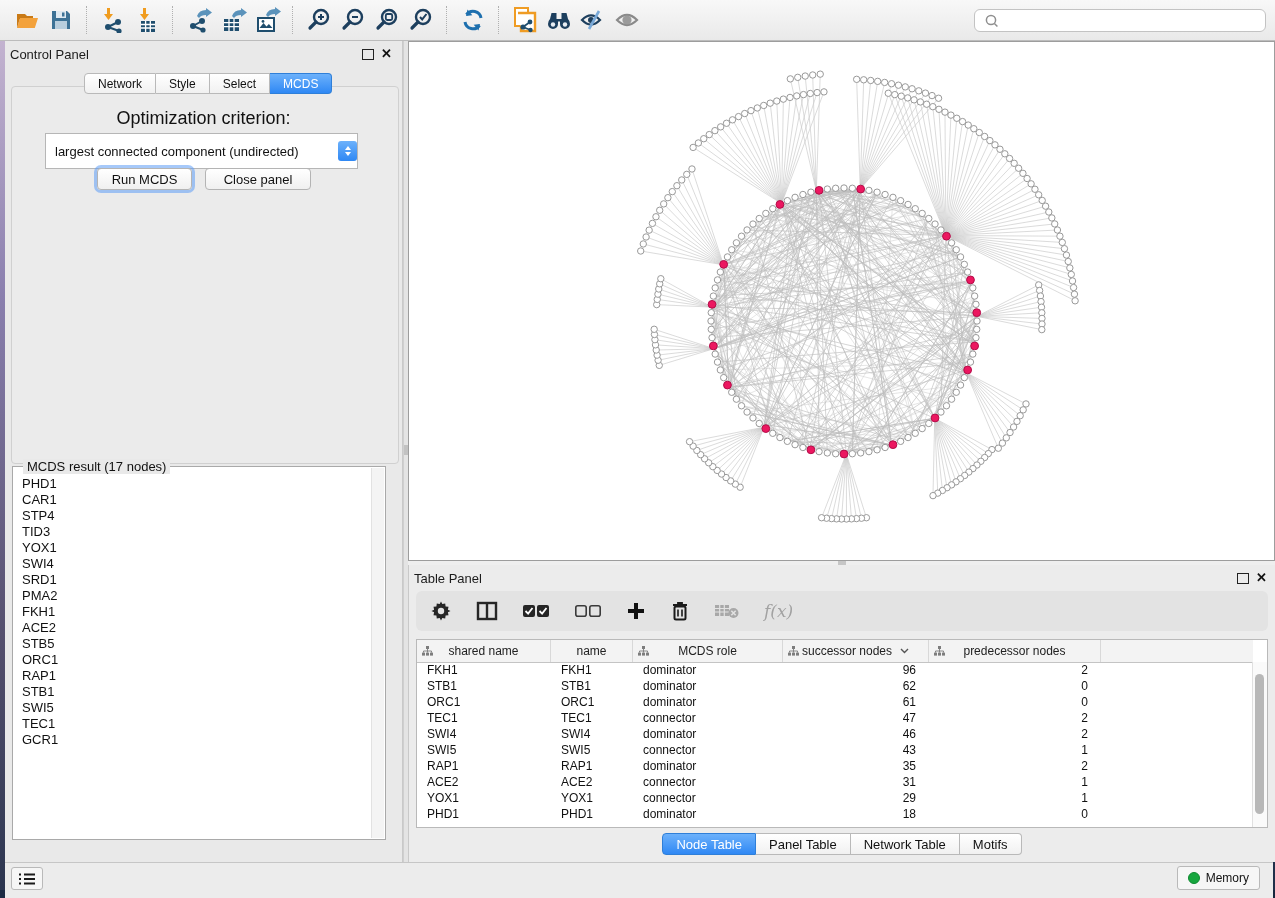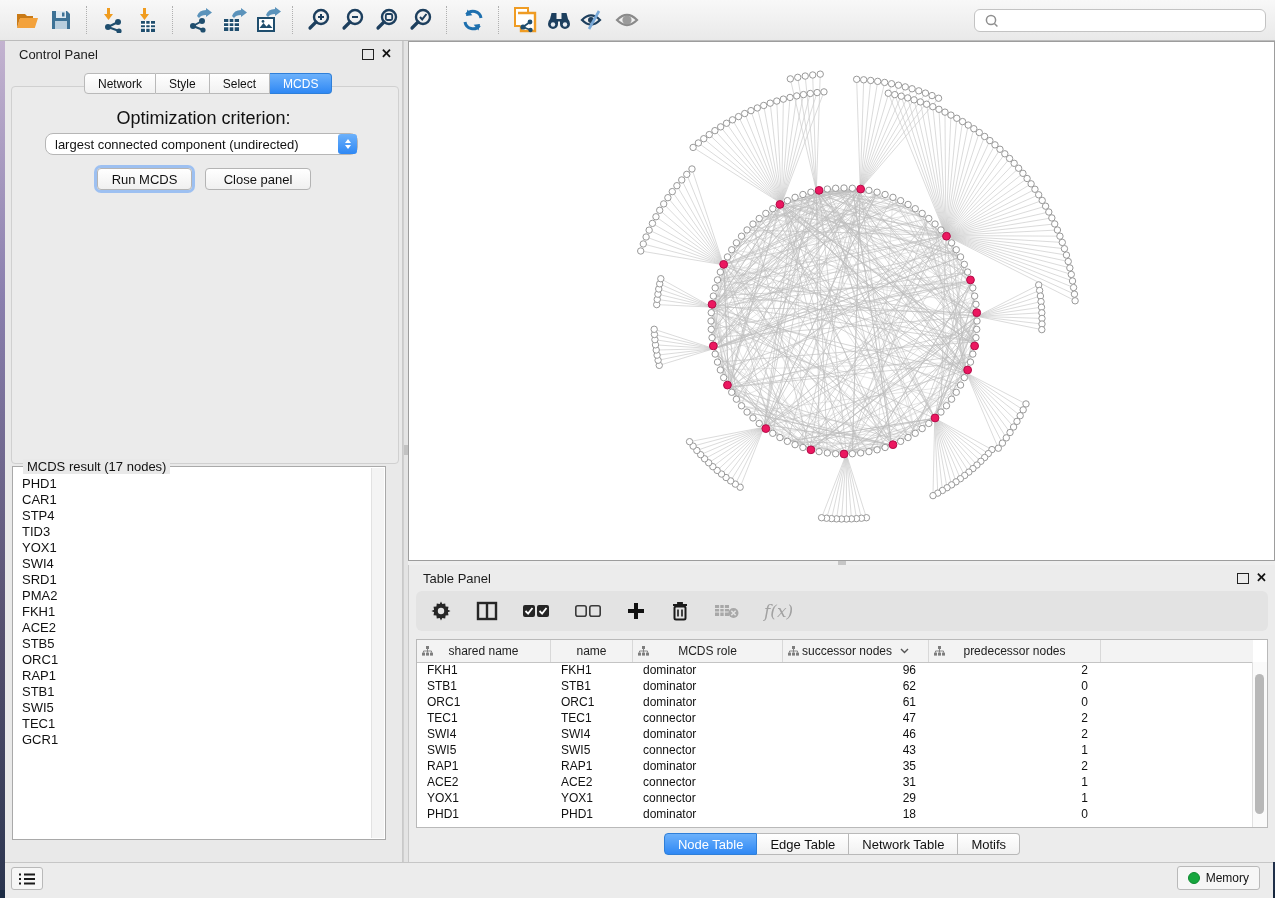--- a/index.html
+++ b/index.html
@@ -23,36 +23,36 @@
   #search-input{border:none;outline:none;flex:1;height:19px;font-size:12px;background:transparent;}
 
   
   #left-strip{left:0;top:41px;width:5px;height:849px;}
   #right-strip{left:1273px;top:41px;width:2px;height:849px;}
   #bottom-strip{left:0;top:890px;width:1275px;height:8px;}
 
   
   #control-panel{left:5px;top:41px;width:398px;height:821px;background:#e9e9e9;box-sizing:border-box;border-right:1px solid #c9c9c9;}
   .panel-title-row{position:absolute;left:0;top:0;right:0;height:26px;}
-  .panel-title{position:absolute;left:14px;top:6px;font-size:13px;color:#1c1c1c;}
+  .panel-title{position:absolute;left:5px;top:6px;font-size:13px;color:#1c1c1c;}
   .float-icon{position:absolute;width:10px;height:9px;border:1.5px solid #222;top:8px;}
   .close-icon{position:absolute;top:5px;font-size:13px;font-weight:700;color:#111;line-height:15px;}
   #cp-float{left:357px;} #cp-close{left:376px;}
 
   .tab-strip{position:absolute;display:flex;}
   .seg-tab{height:21px;line-height:21px;padding:0 13px;font-size:12px;color:#111;
     background:linear-gradient(#ffffff,#f1f1f1);border:1px solid #b9b9b9;border-left:none;box-sizing:border-box;}
   .seg-tab:first-child{border-left:1px solid #b9b9b9;border-radius:4px 0 0 4px;}
   .seg-tab:last-child{border-radius:0 4px 4px 0;}
   .seg-tab.selected{background:linear-gradient(#6cb1fb,#2f88f4);color:#fff;border-color:#2f7fd8;}
   #cp-tabs{left:79px;top:32px;}
 
   #cp-inner{position:absolute;left:6px;top:45px;width:386px;height:376px;background:#ebebeb;border:1px solid #d0d0d0;border-radius:4px;}
   #opt-label{position:absolute;left:0;right:0;top:67px;text-align:center;font-size:18px;color:#111;}
-  #opt-select{position:absolute;left:40px;top:92px;width:313px;height:22px;background:#fff;border:1px solid #b6b6b6;border-radius:8px;box-sizing:border-box;display:flex;align-items:center;}
+  #opt-select{position:absolute;left:40px;top:92px;width:313px;height:36px;background:#fff;border:1px solid #b6b6b6;border-radius:0;box-sizing:border-box;display:flex;align-items:center;}
   #opt-select .sel-text{flex:1;font-size:13px;color:#111;padding-left:9px;white-space:nowrap;overflow:hidden;}
   .sel-stepper{width:19px;height:20px;margin-right:0px;border-radius:3px;background:linear-gradient(#6cb1fb,#2f88f4);display:flex;flex-direction:column;align-items:center;justify-content:center;gap:2px;}
   .sel-stepper .up{width:0;height:0;border-left:3.5px solid transparent;border-right:3.5px solid transparent;border-bottom:4px solid #fff;}
   .sel-stepper .dn{width:0;height:0;border-left:3.5px solid transparent;border-right:3.5px solid transparent;border-top:4px solid #fff;}
   .btn{position:absolute;height:22px;background:linear-gradient(#ffffff,#f0f0f0);border:1px solid #b4b4b4;border-radius:4px;font-size:13px;color:#111;display:flex;align-items:center;justify-content:center;box-sizing:border-box;}
   #run-btn{left:92px;top:127px;width:95px;box-shadow:0 0 0 3px rgba(92,156,246,.55);}
   #closepanel-btn{left:200px;top:127px;width:106px;}
 
   #mcds-fieldset{position:absolute;left:7px;top:425px;width:372px;height:372px;background:#fff;border:1px solid #a9a9a9;}
   #mcds-legend{position:absolute;left:10px;top:-8px;background:#e9e9e9;padding:0 4px;font-size:13px;color:#111;}
@@ -1355,21 +1355,21 @@
             <div class="td right" style="width: 172px;">0</div>
           </div>
         </div>
       <div id="tscroll">
           <div class="thumb"></div>
         </div>
     </div>
 
     <div id="tp-tabs">
         <div class="seg-tab selected">Node Table</div>
-        <div class="seg-tab">Edge Table</div>
+        <div class="seg-tab">Panel Table</div>
         <div class="seg-tab">Network Table</div>
         <div class="seg-tab">Motifs</div>
       </div>
   </div>
 
   <div id="status-bar" class="abs">
     <div id="hamburger-btn">
       <svg width="18" height="14" viewBox="0 0 18 14">
           <g stroke="#1a1a1a" stroke-width="2">
             <path d="M1 2.5 h2 M6 2.5 h11 M1 7 h2 M6 7 h11 M1 11.5 h2 M6 11.5 h11"></path>

